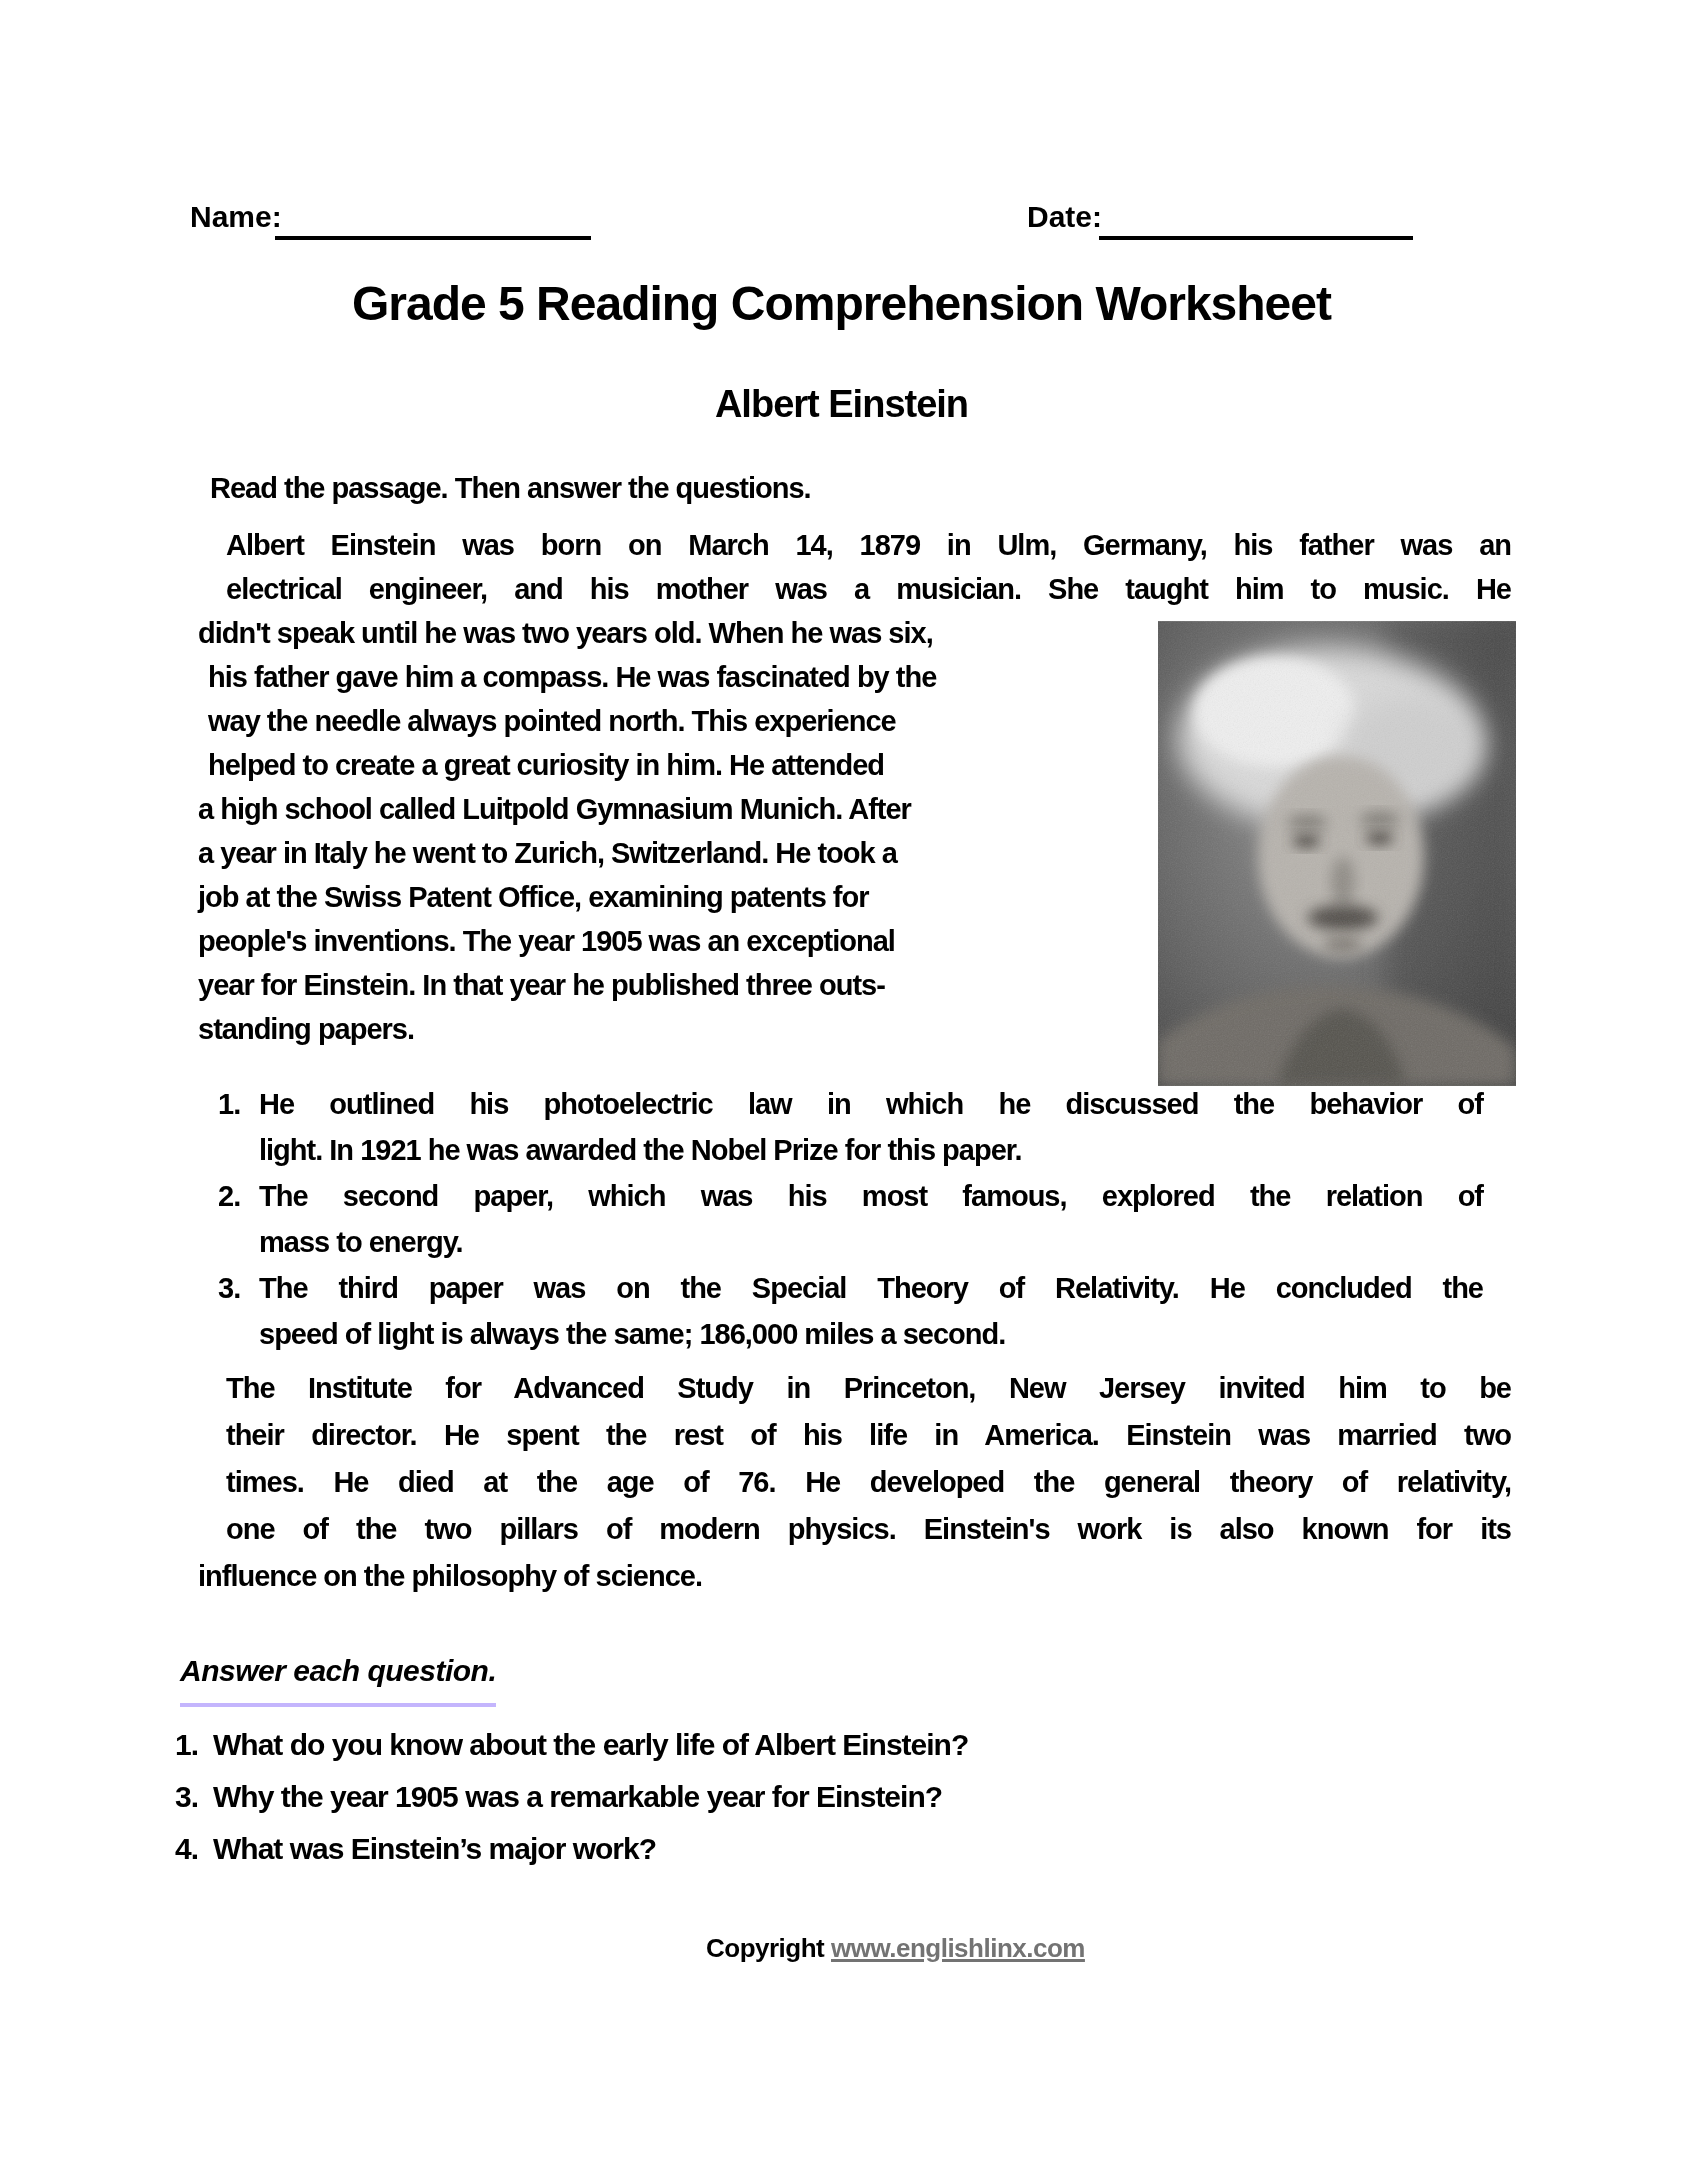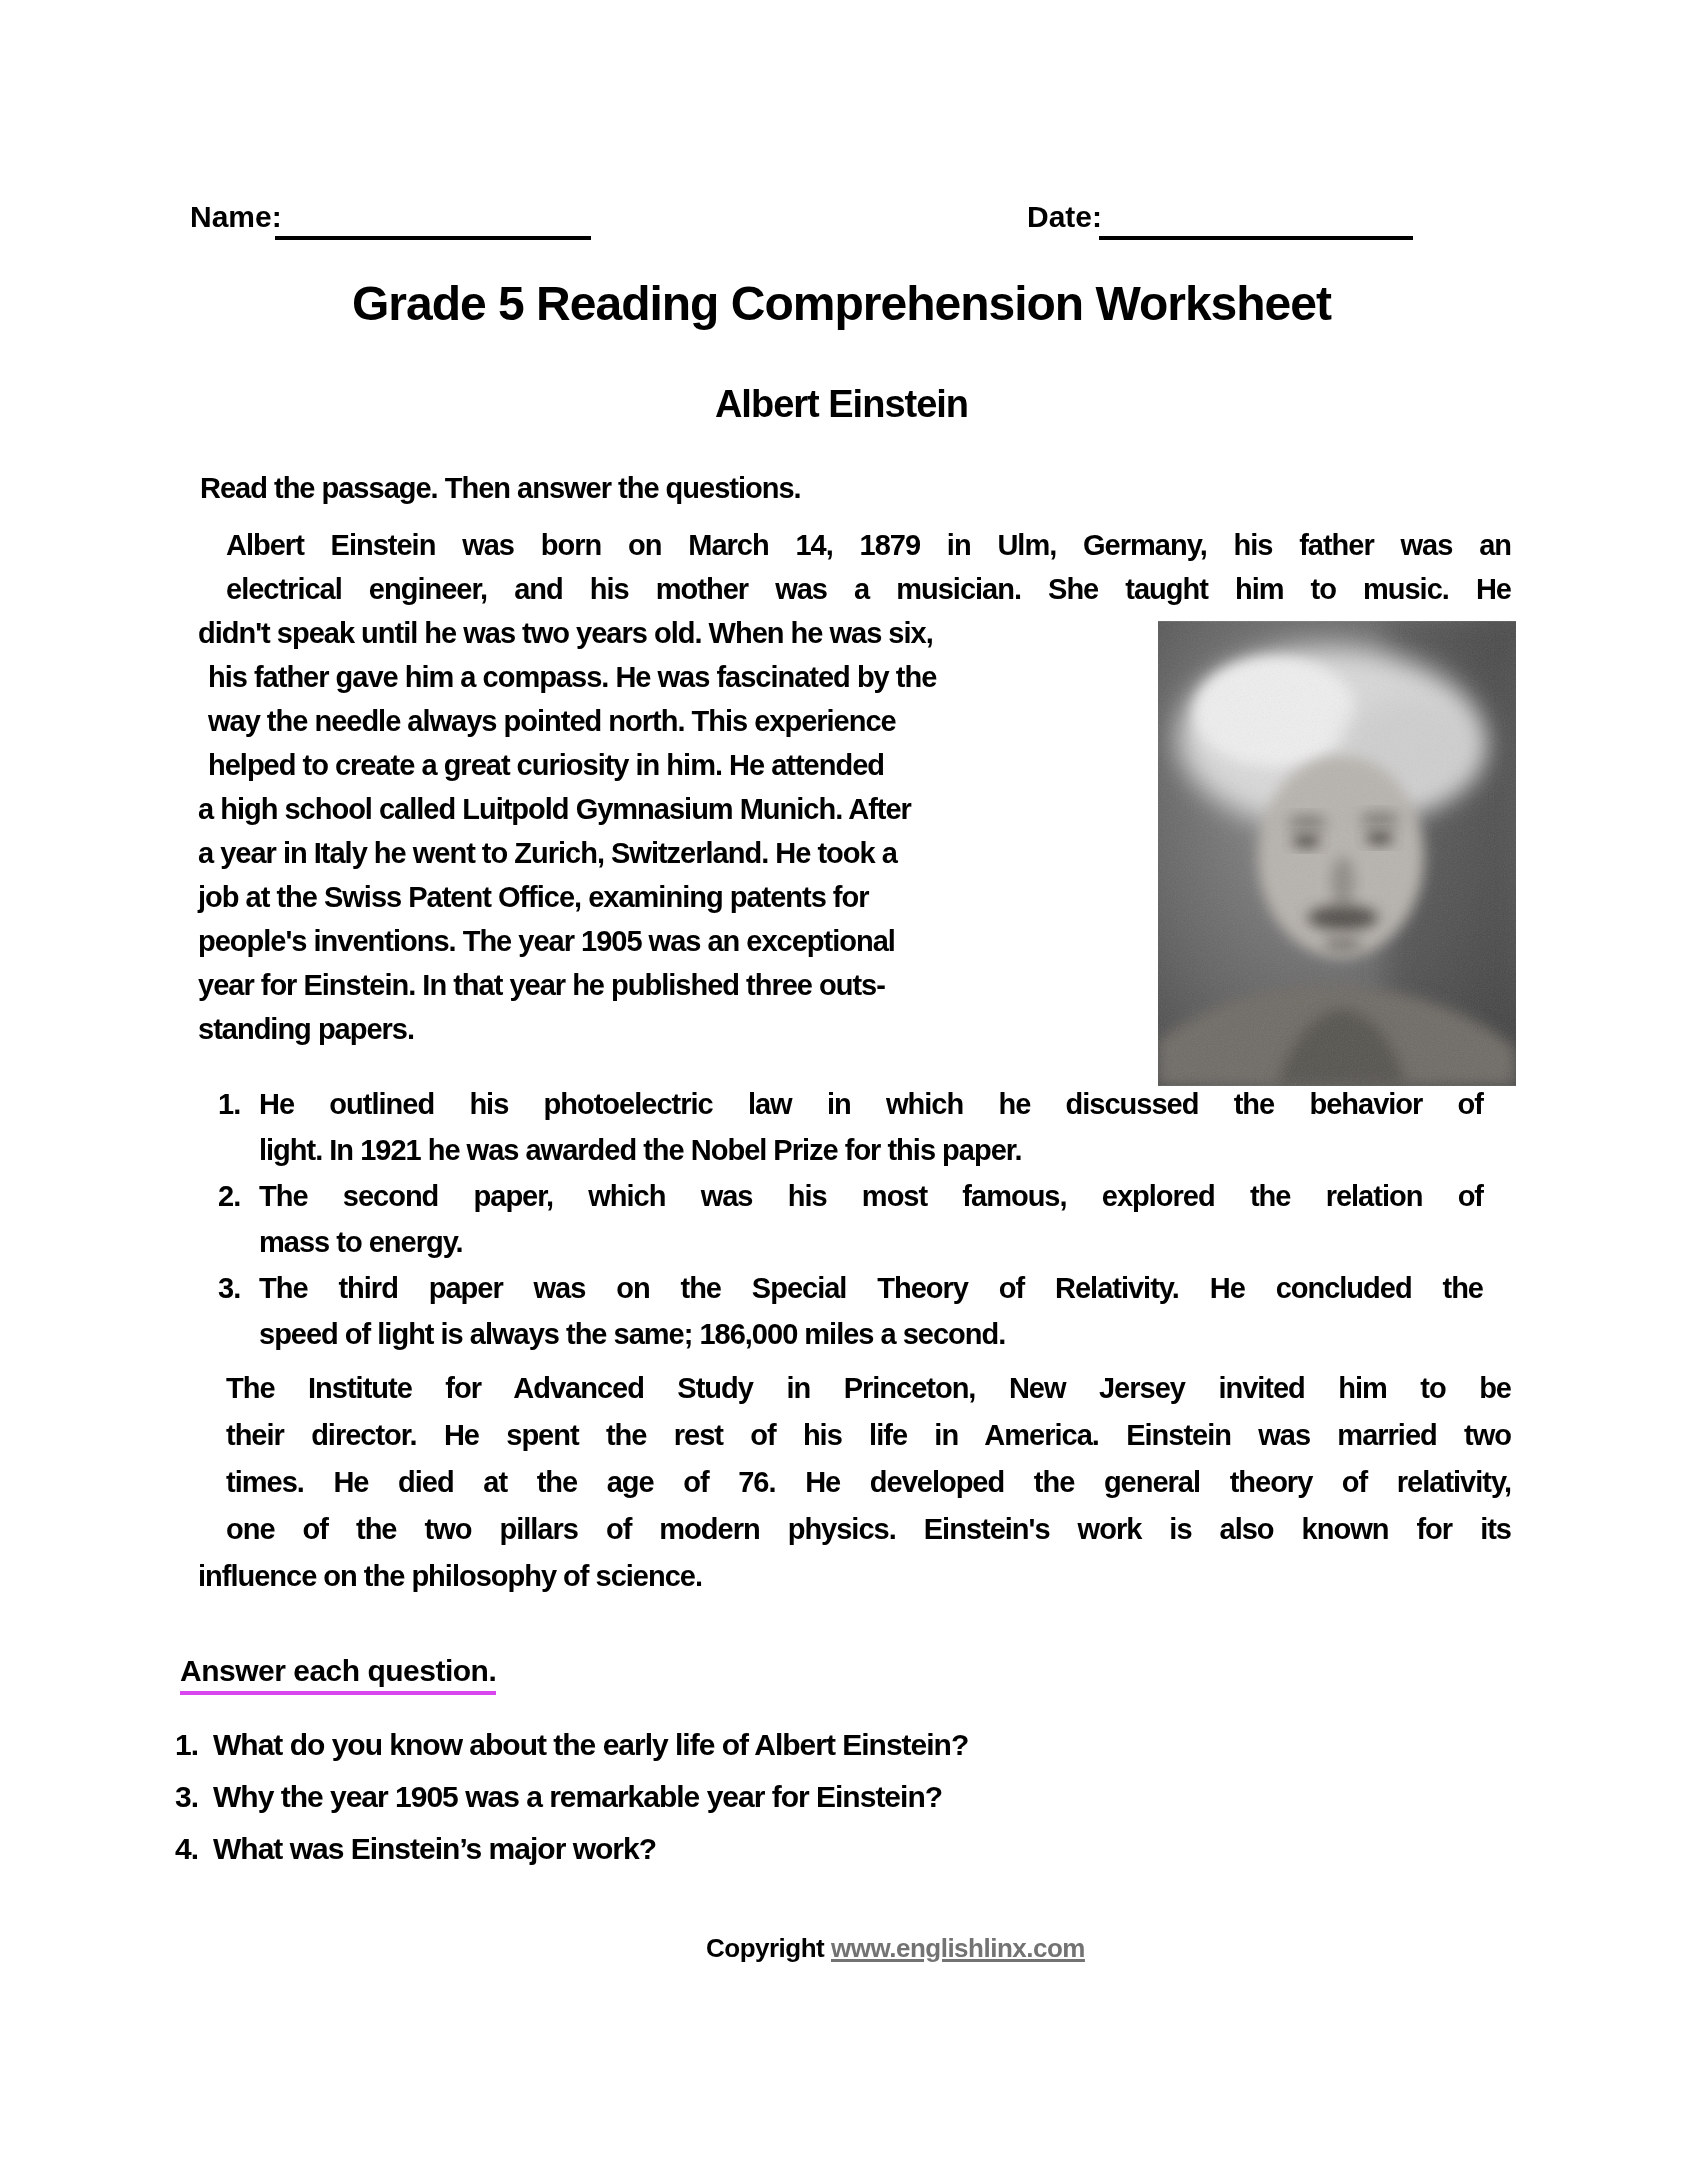--- a/index.html
+++ b/index.html
@@ -10,41 +10,41 @@
   }
   .abs{position:absolute;}
   
   #name-label{left:190px;top:200px;font-size:30px;}
   #name-line{left:275px;top:236px;width:316px;height:4px;background:#000;}
   #date-label{left:1027px;top:200px;font-size:30px;}
   #date-line{left:1099px;top:236px;width:314px;height:4px;background:#000;}
   
   #title{left:0;top:276px;width:1683px;text-align:center;font-size:48px;letter-spacing:-1px;}
   #subtitle{left:0;top:383px;width:1683px;text-align:center;font-size:38px;letter-spacing:-1px;}
-  #instruction{left:200px;top:472px;font-size:29px;letter-spacing:-1px;}
+  #instruction{left:210px;top:472px;font-size:29px;letter-spacing:-1px;}
   
   #passage{left:198px;top:523px;width:1285px;font-size:29px;line-height:44px;letter-spacing:-1px;}
   .pline{white-space:nowrap;}
   .pline.full{width:1285px;white-space:normal;margin-left:28px;}
   .pline.colw{width:950px;}
   .ind{padding-left:10px;}
   .just{text-align:justify;text-align-last:justify;}
   
   #photo{left:1158px;top:621px;width:358px;height:465px;}
   
   #nlist{left:198px;top:1081px;width:1285px;font-size:29px;line-height:46px;letter-spacing:-1px;}
   .li{position:relative;}
   .li .num{position:absolute;left:20px;top:0;}
   .li .l1{margin-left:61px;width:1224px;text-align:justify;text-align-last:justify;}
   .li .l2{margin-left:61px;white-space:nowrap;}
   
   #closing{left:198px;top:1365px;width:1285px;font-size:29px;line-height:47px;letter-spacing:-1px;}
   
   #answer-heading{left:180px;top:1654px;font-size:30px;letter-spacing:-0.5px;}
-  #answer-heading .underlined{border-bottom:4px solid #d946ef;padding-bottom:3px;display:inline-block;}
+  #answer-heading .underlined{border-bottom:4px solid #c4b5fd;padding-bottom:15px;display:inline-block;font-style:italic;}
   #questions{left:175px;top:1719px;font-size:30px;line-height:52px;letter-spacing:-1px;}
   .q{white-space:nowrap;}
   .qnum{display:inline-block;width:38px;}
   
   #copyright{left:706px;top:1933px;font-size:26px;letter-spacing:-0.5px;}
   #copyright a{color:#737373;text-decoration:underline;text-decoration-thickness:3px;font-weight:bold;}
 </style>
 </head>
 <body>
 

